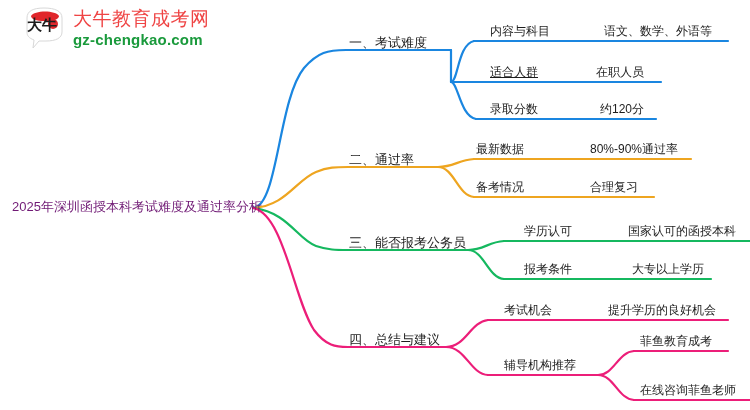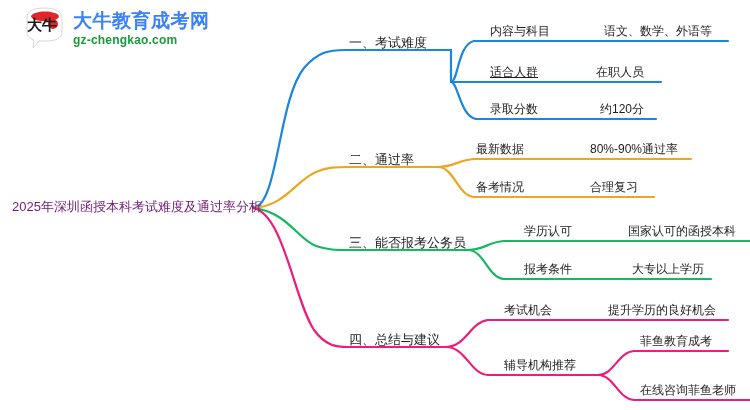--- a/index.html
+++ b/index.html
@@ -15,25 +15,25 @@
   
   .logo-wrap{
     position:absolute;left:18px;top:6px;
     display:flex;align-items:center;gap:7px;
   }
   .logo-mark{
     position:relative;width:42px;height:44px;flex:0 0 auto;
   }
   .logo-text-block{display:flex;flex-direction:column;line-height:1;}
   .logo-title{
-    font-size:19px;font-weight:bold;color:#3b82f6;
+    font-size:19px;font-weight:normal;color:#ef4444;
     letter-spacing:0.5px;white-space:nowrap;
   }
   .logo-sub{
-    font-size:12px;font-weight:bold;color:#1a9a3c;
+    font-size:15px;font-weight:bold;color:#1a9a3c;
     letter-spacing:0.2px;margin-top:4px;white-space:nowrap;
   }
 
   
   .node{
     position:absolute;
     color:#1d1d1d;
     white-space:nowrap;
     line-height:1;
   }

